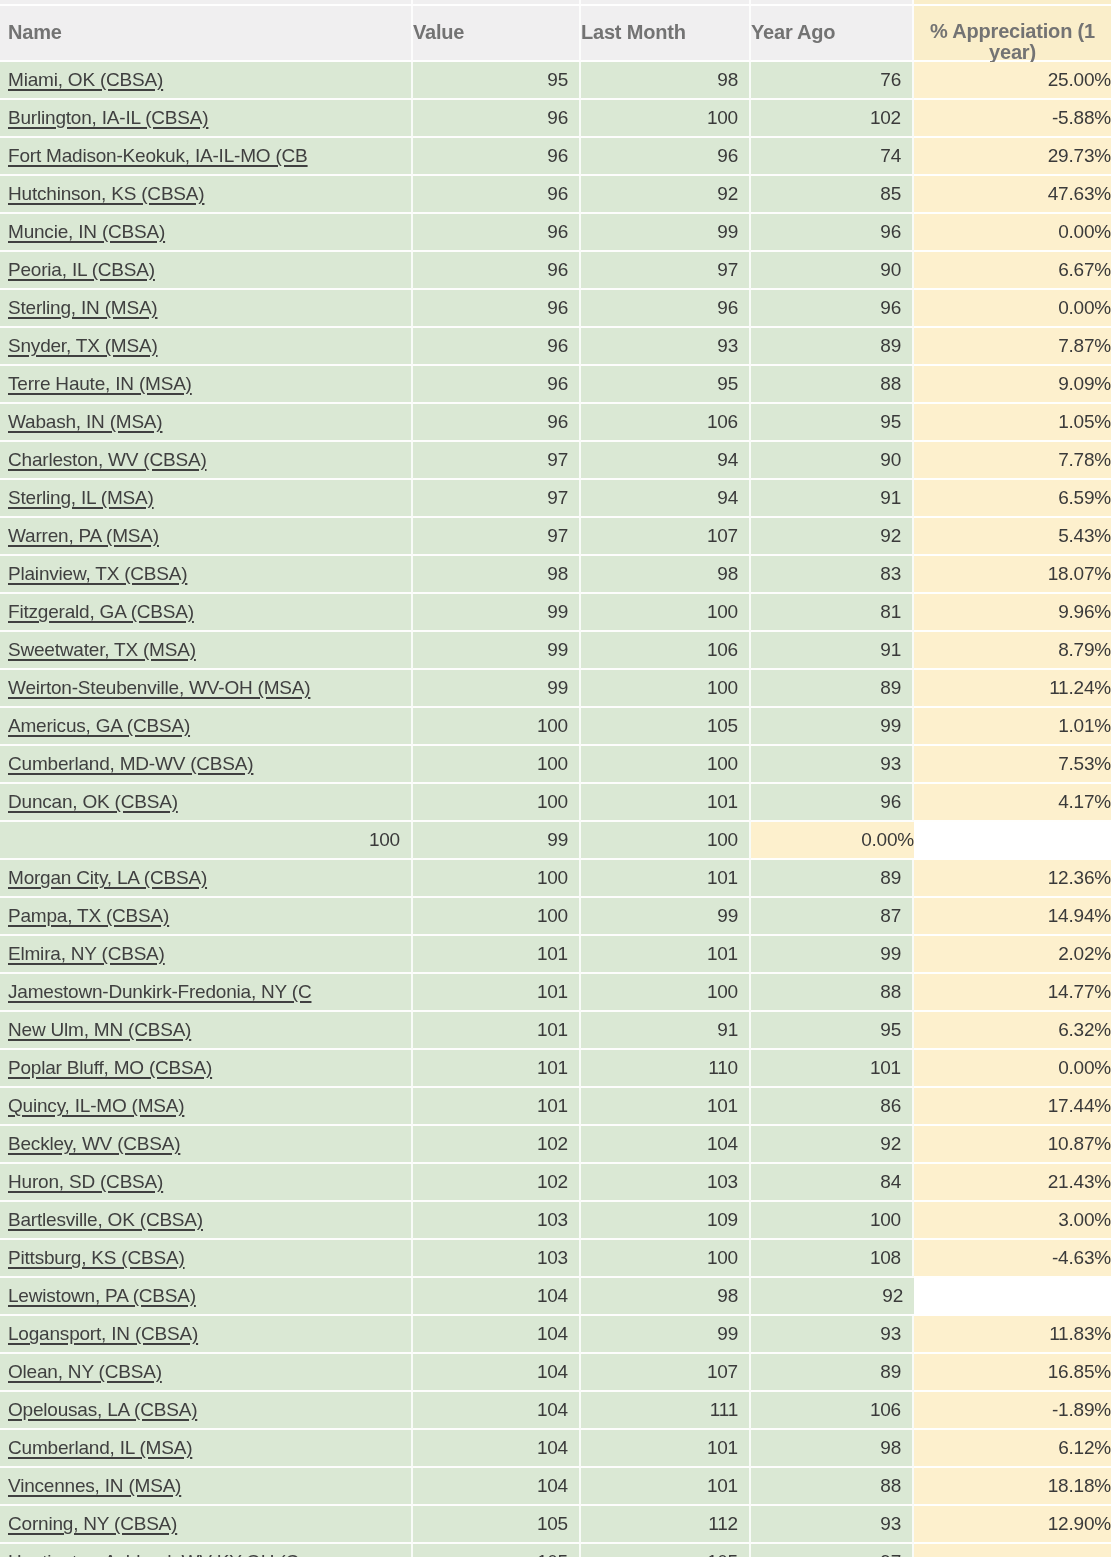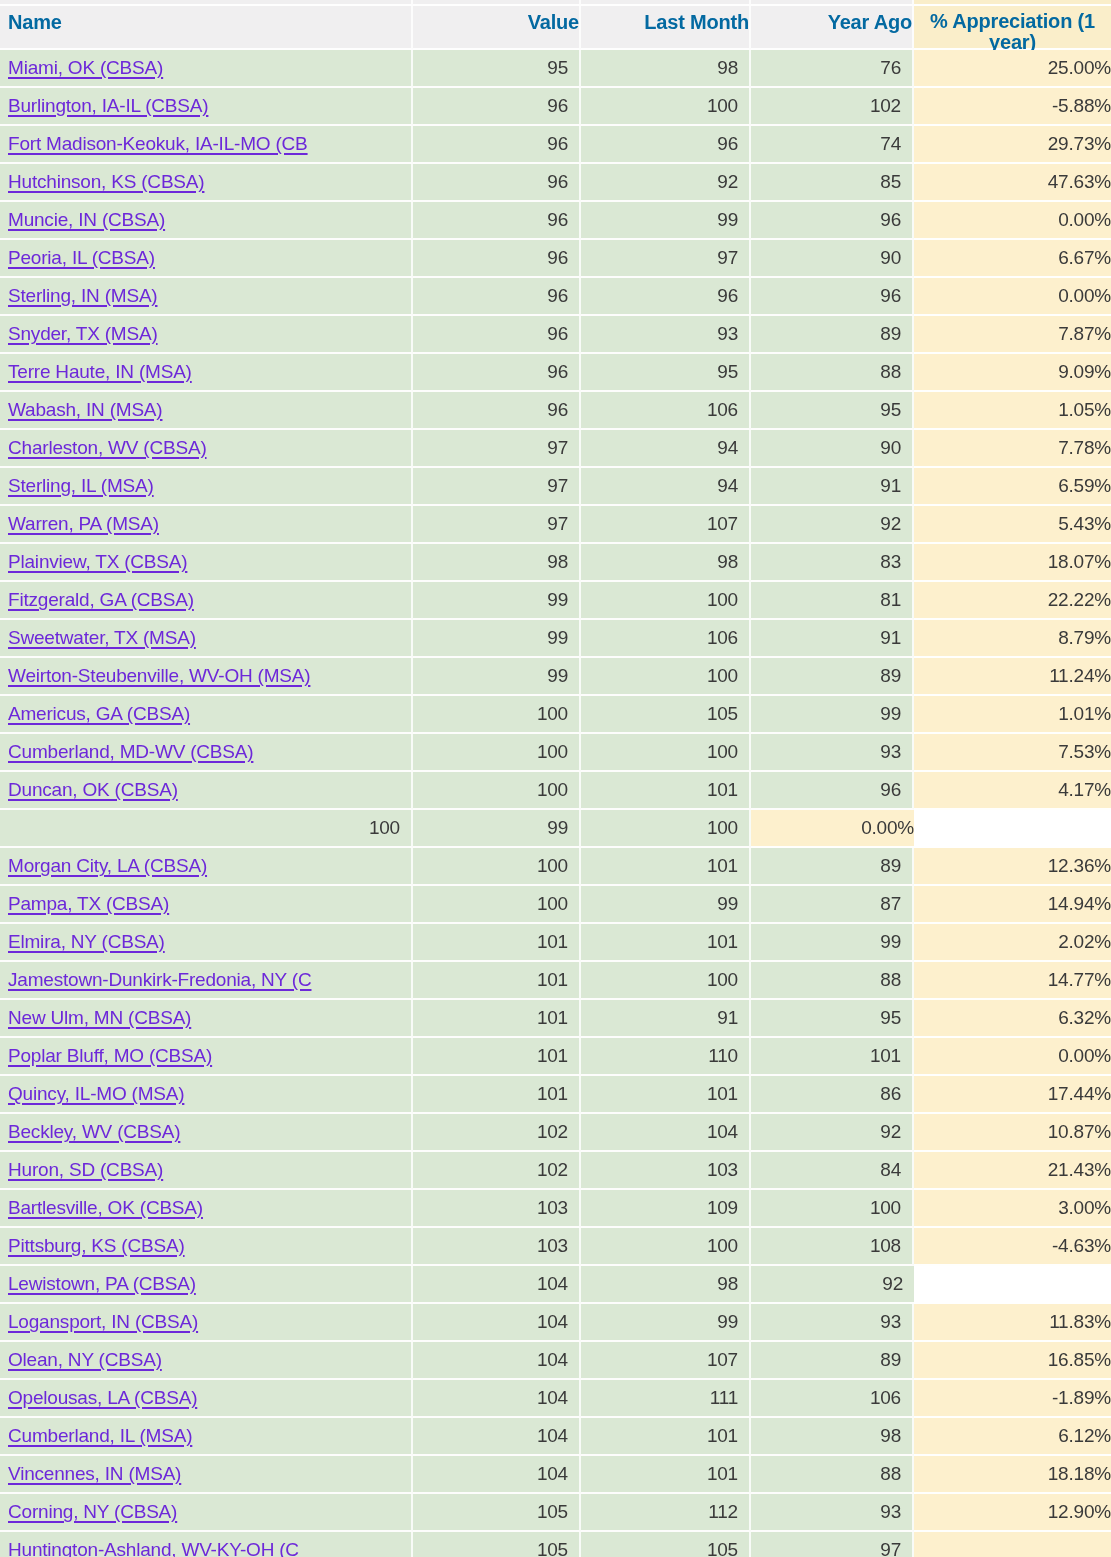--- a/index.html
+++ b/index.html
@@ -16,34 +16,34 @@
   }
   .cell:last-child{border-right:none;}
 
   
   .strip .cell{height:6px;}
   .bg-hgray{background:#f0eff0;}
   .bg-hyellow{background:#faeeca;}
 
   
   .header .cell{
-    height:44px;font-weight:700;font-size:20px;color:#0369a1;
-    padding-top:5px;letter-spacing:-0.2px;
+    height:56px;font-weight:700;font-size:20px;color:#737373;
+    padding-top:15px;letter-spacing:-0.2px;
   }
   .h-name{text-align:left;padding-left:8px;}
-  .h-center{text-align:right;}
+  .h-center{text-align:left;}
   .h-pct{font-size:17px;line-height:21px;padding-top:7px;text-align:center;}
 
   
   .row .cell{height:38px;line-height:36px;font-size:19px;letter-spacing:-0.2px;}
   .bg-green{background:#dae8d4;}
   .bg-yellow{background:#fdf0cd;}
   .c-name{padding-left:8px;white-space:nowrap;overflow:hidden;}
   .c-name a{
-    color:#6d28d9;text-decoration:underline;
+    color:#404040;text-decoration:underline;
     text-decoration-thickness:1.5px;text-underline-offset:3px;cursor:pointer;margin-top:28px;
   }
   .c-num{text-align:right;padding-right:11px;}
   .c-pct{text-align:right;padding-right:0;font-size:16px;}
 </style>
 </head>
 <body>
 
 <div class="tbl">
 
@@ -204,21 +204,21 @@
     <div class="cell bg-yellow c-pct">18.07%</div>
   </div>
 
   <div class="grid-row row">
     <div class="cell bg-green c-name">
       <a>Fitzgerald, GA (CBSA)</a>
     </div>
     <div class="cell bg-green c-num">99</div>
     <div class="cell bg-green c-num">100</div>
     <div class="cell bg-green c-num">81</div>
-    <div class="cell bg-yellow c-pct">22.22%</div>
+    <div class="cell bg-yellow c-pct">9.96%</div>
   </div>
 
   <div class="grid-row row">
     <div class="cell bg-green c-name">
       <a>Sweetwater, TX (MSA)</a>
     </div>
     <div class="cell bg-green c-num">99</div>
     <div class="cell bg-green c-num">106</div>
     <div class="cell bg-green c-num">91</div>
     <div class="cell bg-yellow c-pct">8.79%</div>

